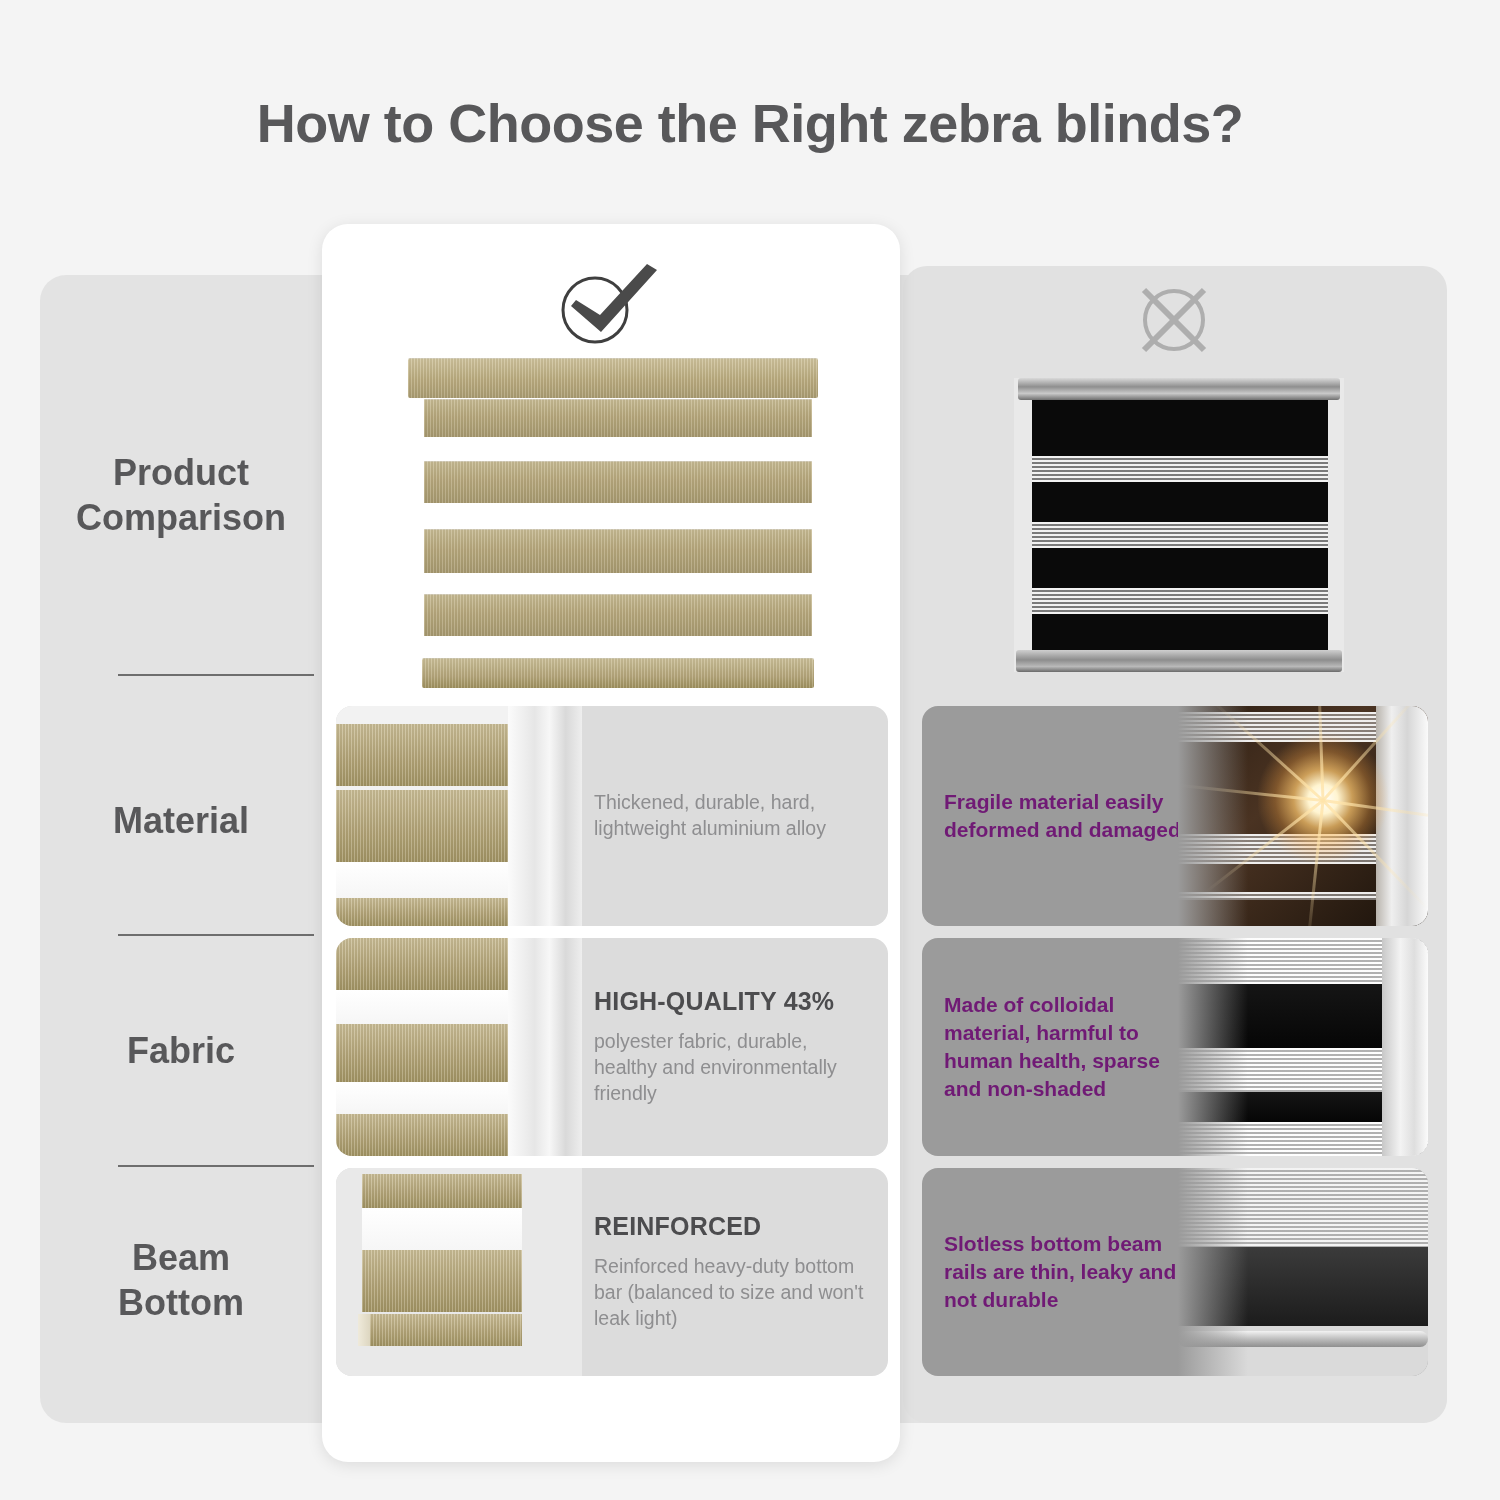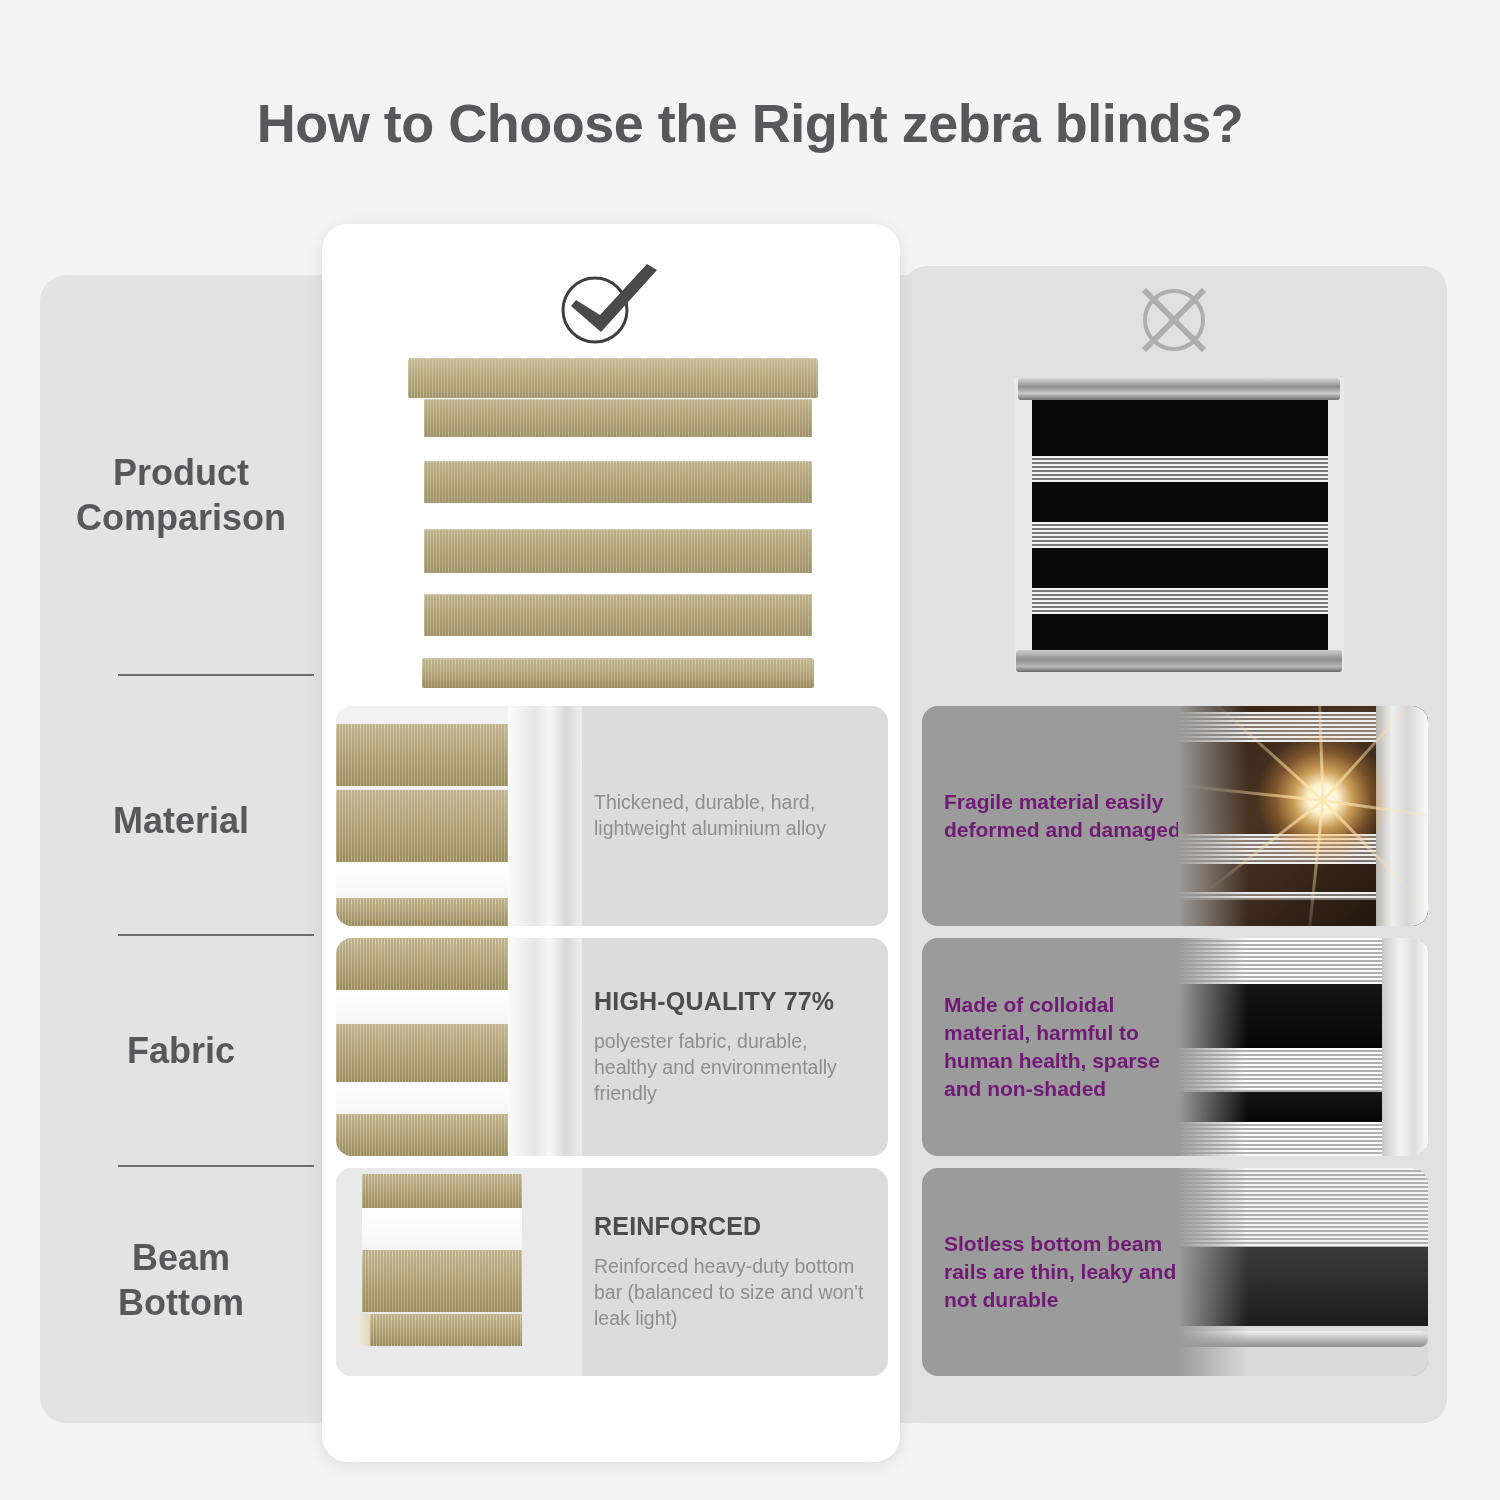--- a/index.html
+++ b/index.html
@@ -415,21 +415,21 @@
   <div class="card-good cg-1">
     <div class="cg-photo">
       <div class="ph-slat" style="top:0px;height:52px;"></div>
       <div class="ph-white" style="top:52px;height:34px;"></div>
       <div class="ph-slat" style="top:86px;height:58px;"></div>
       <div class="ph-white" style="top:144px;height:32px;"></div>
       <div class="ph-slat" style="top:176px;height:42px;"></div>
       <div class="frame"></div>
     </div>
     <div class="cg-text">
-      <div class="cg-title">HIGH-QUALITY 77%</div>
+      <div class="cg-title">HIGH-QUALITY 43%</div>
       <div class="cg-desc">polyester fabric, durable, healthy and environmentally friendly</div>
     </div>
   </div>
 
   <div class="card-good cg-2">
     <div class="cg-photo" style="background:#e9e9e9;">
       <div class="ph-slat" style="left:26px;top:6px;width:160px;height:34px;"></div>
       <div class="ph-white" style="left:26px;top:40px;width:160px;height:42px;"></div>
       <div class="ph-slat" style="left:26px;top:82px;width:160px;height:62px;"></div>
       <div class="ph-slat" style="left:22px;top:146px;width:164px;height:32px;"></div>

